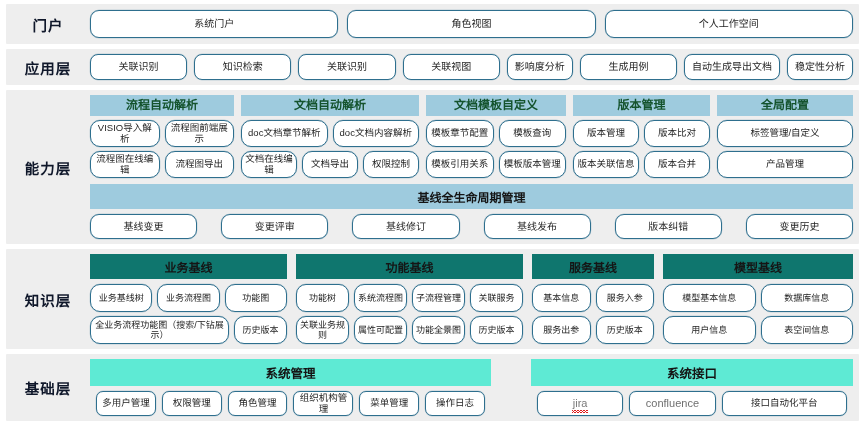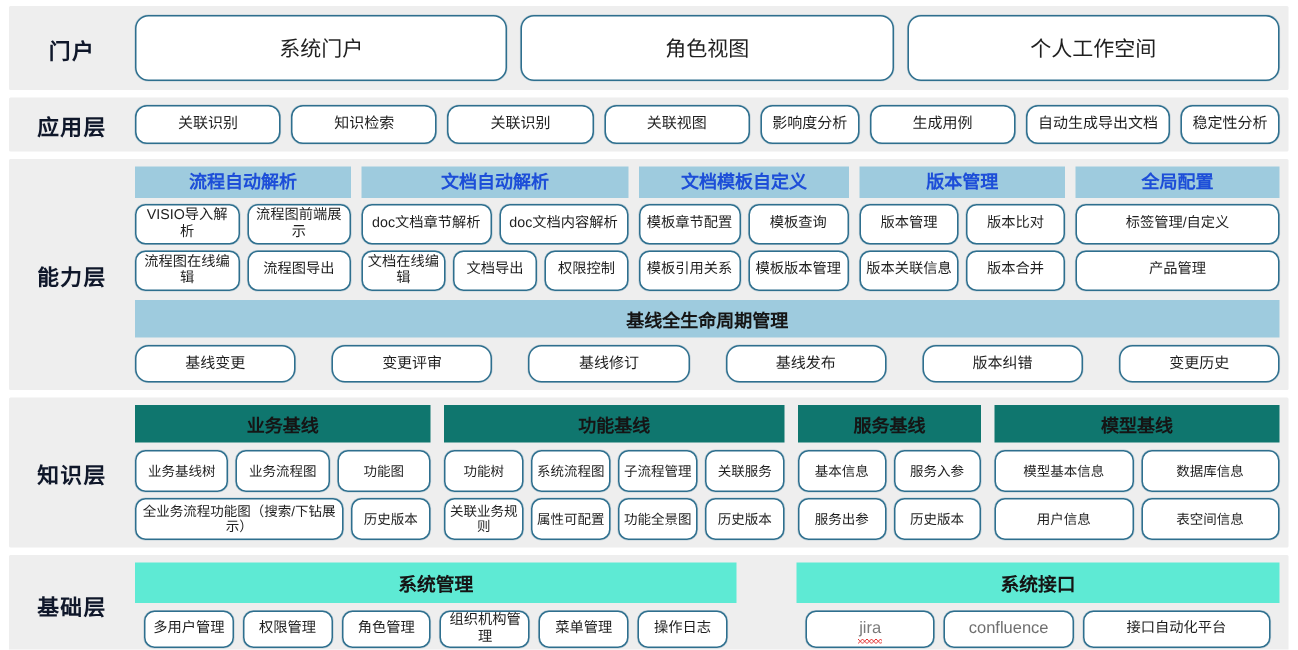--- a/index.html
+++ b/index.html
@@ -64,22 +64,22 @@
     padding: 2px 3px;
     white-space: normal;
     box-shadow: 0 0 0 0.4px rgba(46,111,142,.25);
   }
 
   
   .portal-row .layer-body { padding-top: 6px; padding-bottom: 6px; }
   .portal-list { display: flex; gap: 9px; }
   .portal-list .pill {
     flex: 1 1 0;
-    height: 44px;
-    font-size: 14px;
+    height: 28px;
+    font-size: 10px;
     border-radius: 9px;
   }
 
   
   .app-list { display: flex; gap: 7px; }
   .app-list .pill {
     height: 26px;
     border-radius: 8px;
     font-size: 10px;
     padding: 2px 7px;
@@ -91,27 +91,27 @@
     display: flex;
     gap: 7px;
     align-items: flex-start;
   }
   .cap-group { display: flex; flex-direction: column; gap: 4px; min-width: 0; }
   .group-title {
     background: #9ecbde;
     text-align: center;
     font-size: 12px;
     font-weight: bold;
-    color: #1d4ed8;
+    color: #14532d;
     padding: 4px 2px 4px;
     line-height: 1.1;
   }
   .group-rows { display: flex; flex-direction: column; gap: 4px; }
   .group-line { display: flex; gap: 5px; }
-  .group-line .pill { flex: 1 1 0; height: 27px; min-width: 0; }
+  .group-line .pill { flex: 1 1 0; height: 27px; min-width: 0; border-radius: 10px; }
 
   
   .cap-g0 { flex: 0 0 144px; }
   .cap-g1 { flex: 0 0 178px; }
   .cap-g2 { flex: 0 0 140px; }
   .cap-g3 { flex: 0 0 137px; }
   .cap-g4 { flex: 1 1 auto; }
 
   
   .lifecycle { margin-top: 6px; display: flex; flex-direction: column; gap: 5px; }

